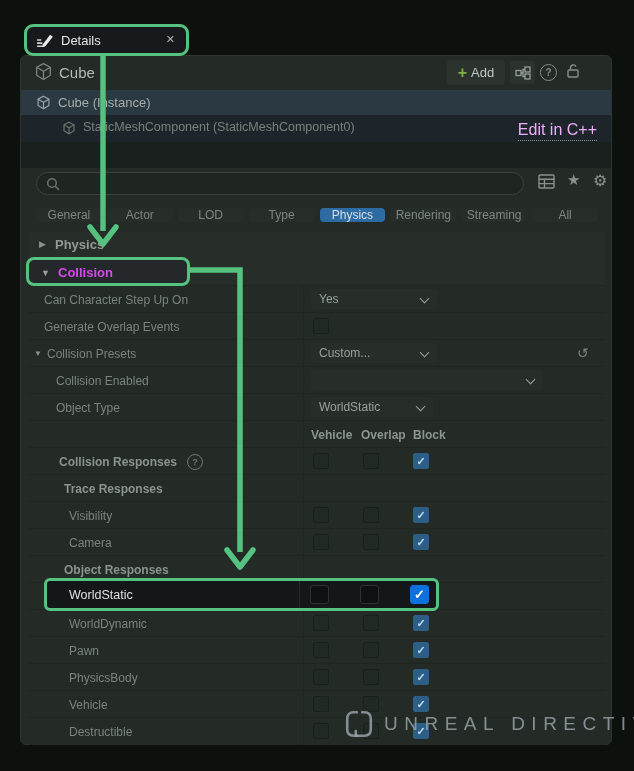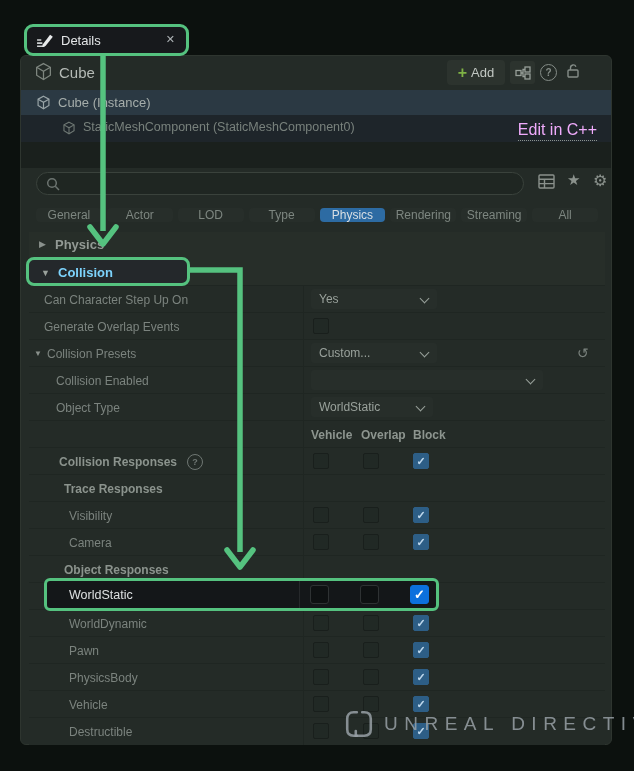--- a/index.html
+++ b/index.html
@@ -76,21 +76,21 @@
              border-radius:50%;color:#6f7773;font-size:9px;font-weight:bold;display:flex;
              align-items:center;justify-content:center;}
 
   
   .ann-box{position:absolute;border:3px solid #55c27f;box-sizing:border-box;z-index:8;}
   #details-tab{left:24px;top:24px;width:165px;height:32px;border-radius:9px;background:#17191c;}
   #details-tab .dt-title{position:absolute;left:34px;top:6px;font-size:13px;color:#e4e6e7;}
   #details-tab .dt-close{position:absolute;right:11px;top:6px;font-size:11px;color:#aeb3b6;}
   #collision-box{left:26px;top:257px;width:164px;height:29px;border-radius:8px;background:#24282b;}
   #collision-box .tri{position:absolute;left:12px;top:8px;font-size:9px;color:#9aa19c;}
-  #collision-box .cat-label{position:absolute;left:29px;top:5px;font-size:13px;font-weight:bold;color:#7dd3fc;}
+  #collision-box .cat-label{position:absolute;left:29px;top:5px;font-size:13px;font-weight:bold;color:#d946ef;}
   #worldstatic-box{left:44px;top:578px;width:395px;height:33px;border-radius:6px;background:#141719;z-index:5;}
   #worldstatic-box::after{content:"";position:absolute;left:252px;top:0;bottom:0;width:1px;background:#26292b;}
   #worldstatic-box .ws-label{position:absolute;left:22px;top:7px;font-size:12.5px;color:#dde0e1;}
   .cbw{position:absolute;top:4px;width:19px;height:19px;background:#0e1112;border:1px solid #2e3233;
        border-radius:3px;box-sizing:border-box;}
   .cbw.on{background:#0c70dd;border-color:#0c70dd;color:#ffffff;font-size:13px;font-weight:bold;
           text-align:center;line-height:18px;}
 
   .arrow-svg{position:absolute;z-index:7;}
 

